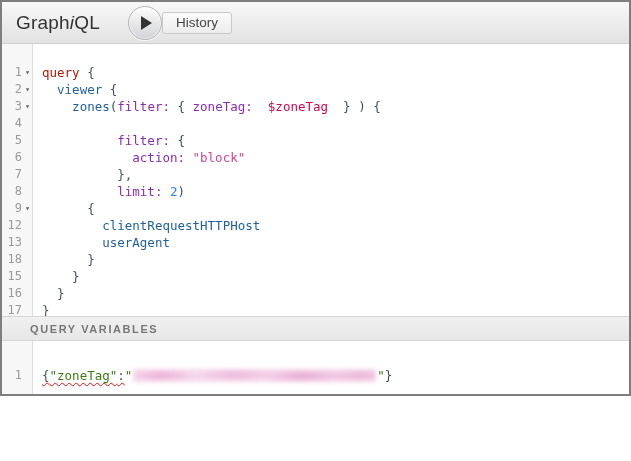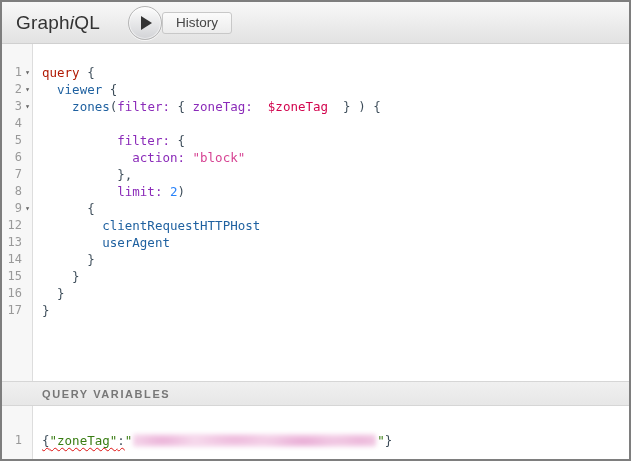--- a/index.html
+++ b/index.html
@@ -2,21 +2,21 @@
 <html><head>
 <meta charset="utf-8">
 <style>
   * { box-sizing: border-box; margin: 0; padding: 0; }
   html, body { width: 631px; height: 461px; }
   body {
     font-family: "Liberation Sans", sans-serif;
     background: #ffffff;
   }
   .window {
-    width: 631px; height: 461px;
+    width: 631px; height: 396px;
     border: 2px solid #7e7e7e;
     display: flex; flex-direction: column;
     background: #e5e5e5;
     overflow: hidden;
   }
 
   
   .topbar {
     height: 42px; flex: 0 0 42px;
     background: linear-gradient(#f8f8f8, #e2e2e2);
@@ -109,21 +109,21 @@
     filter: blur(2.2px);
   }
 
   
   .var-title {
     flex: 0 0 25px; height: 25px;
     background: linear-gradient(#f0f0f0, #e7e7e7);
     border-top: 1px solid #d6d6d6;
     border-bottom: 1px solid #d6d6d6;
     display: flex; align-items: center;
-    padding-left: 40px;
+    padding-left: 28px;
     cursor: pointer;
   }
   .var-title-text {
     font-size: 11px; font-weight: bold; color: #777777;
     letter-spacing: 1.6px; text-transform: uppercase;
   }
   .var-editor { flex: 0 0 53px; padding-top: 26px; }
 </style>
 </head>
 <body>
@@ -191,21 +191,21 @@
           <span class="cm-ln">12</span>
           <span class="cm-fold"></span>
           <span class="cm-code"><span class="tk-ws">        </span><span class="tk-property">clientRequestHTTPHost</span></span>
         </div>
         <div class="cm-row">
           <span class="cm-ln">13</span>
           <span class="cm-fold"></span>
           <span class="cm-code"><span class="tk-ws">        </span><span class="tk-property">userAgent</span></span>
         </div>
         <div class="cm-row">
-          <span class="cm-ln">14</span>
+          <span class="cm-ln">18</span>
           <span class="cm-fold"></span>
           <span class="cm-code"><span class="tk-ws">      </span><span class="tk-punct">}</span></span>
         </div>
         <div class="cm-row">
           <span class="cm-ln">15</span>
           <span class="cm-fold"></span>
           <span class="cm-code"><span class="tk-ws">    </span><span class="tk-punct">}</span></span>
         </div>
         <div class="cm-row">
           <span class="cm-ln">16</span>

